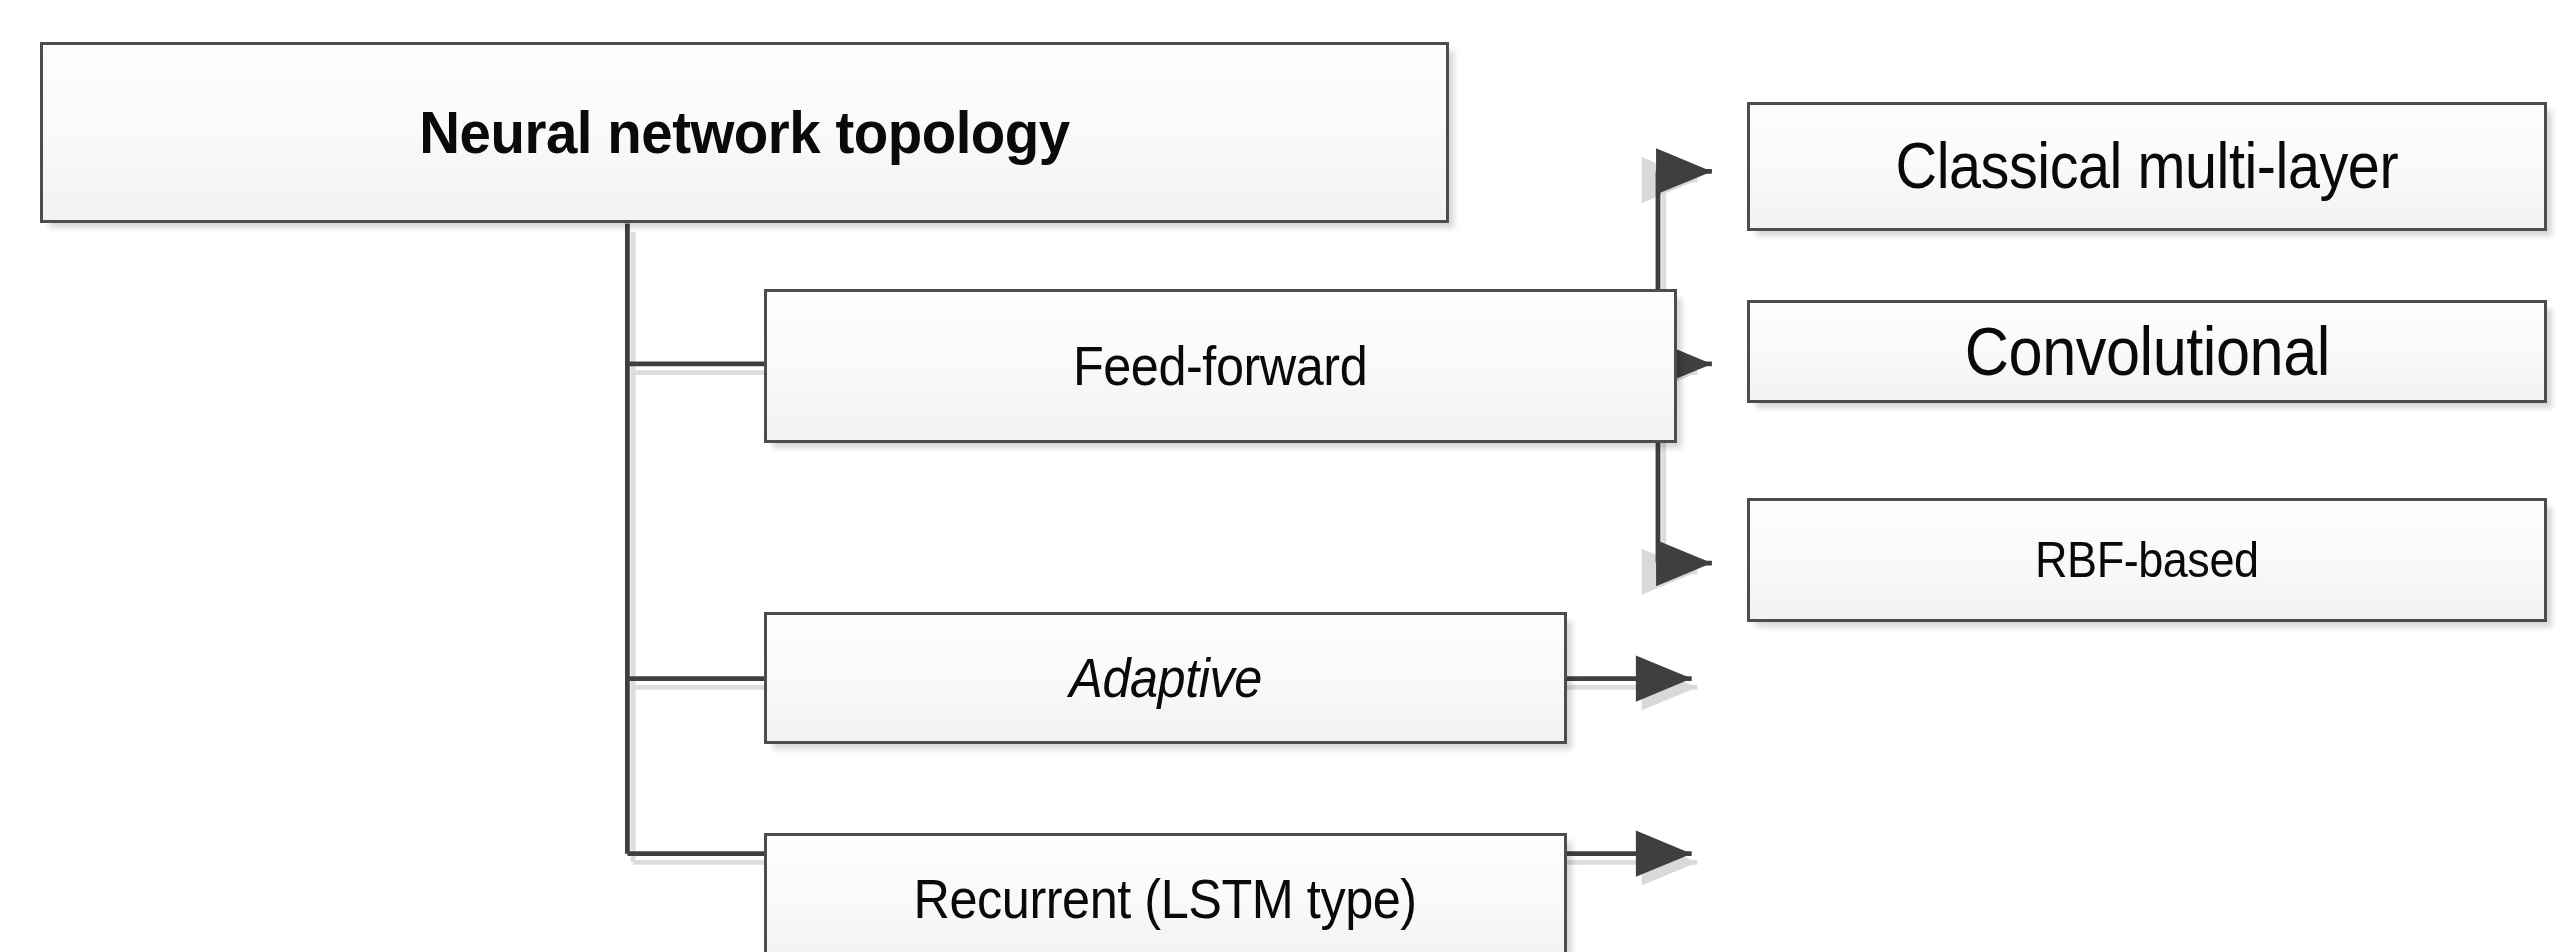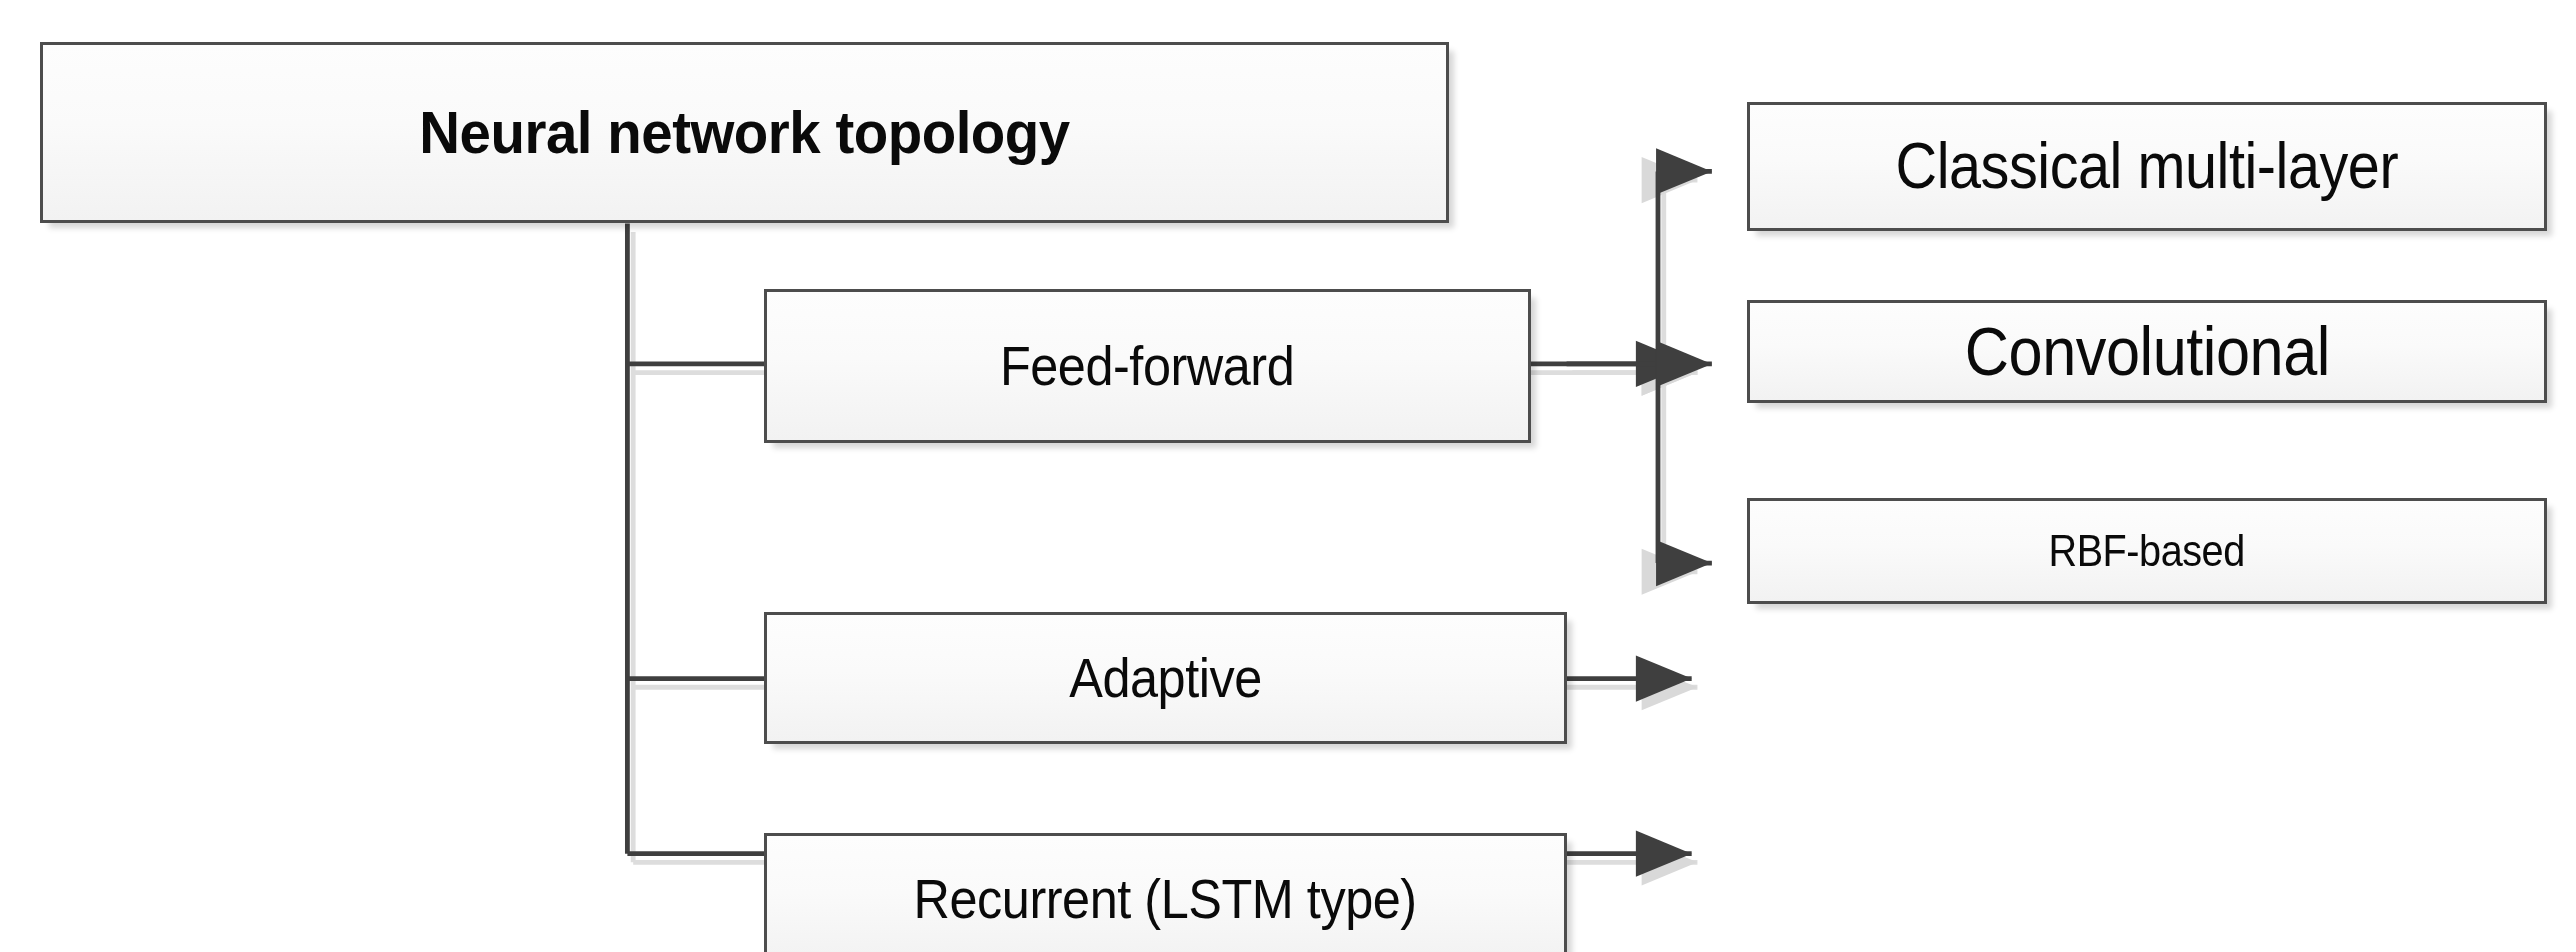--- a/index.html
+++ b/index.html
@@ -44,47 +44,48 @@
   #node-root {
     left: 40px;  top: 42px;
     width: 1409px; height: 181px;
     font-size: 60px;
     font-weight: bold;
   }
   #node-root .label { transform: scaleX(0.94); }
 
   #node-feedforward {
     left: 764px; top: 289px;
-    width: 767px; height: 154px;
+    width: 913px; height: 154px;
     font-size: 56px;
   }
   #node-adaptive {
     left: 764px; top: 612px;
     width: 803px; height: 132px;
     font-size: 56px;
+    font-style: italic;
   }
   #node-recurrent {
     left: 764px; top: 833px;
     width: 803px; height: 132px;
     font-size: 56px;
   }
   #node-classical {
     left: 1747px; top: 102px;
     width: 800px; height: 129px;
     font-size: 64px;
   }
   #node-convolutional {
     left: 1747px; top: 300px;
     width: 800px; height: 103px;
     font-size: 68px;
   }
   #node-rbf {
     left: 1747px; top: 498px;
-    width: 800px; height: 106px;
-    font-size: 44px;
+    width: 800px; height: 124px;
+    font-size: 50px;
   }
   .node .label { transform-origin: center; }
   #node-feedforward .label,
   #node-adaptive .label,
   #node-recurrent .label,
   #node-classical .label,
   #node-convolutional .label,
   #node-rbf .label { transform: scaleX(0.90); }
 
   

